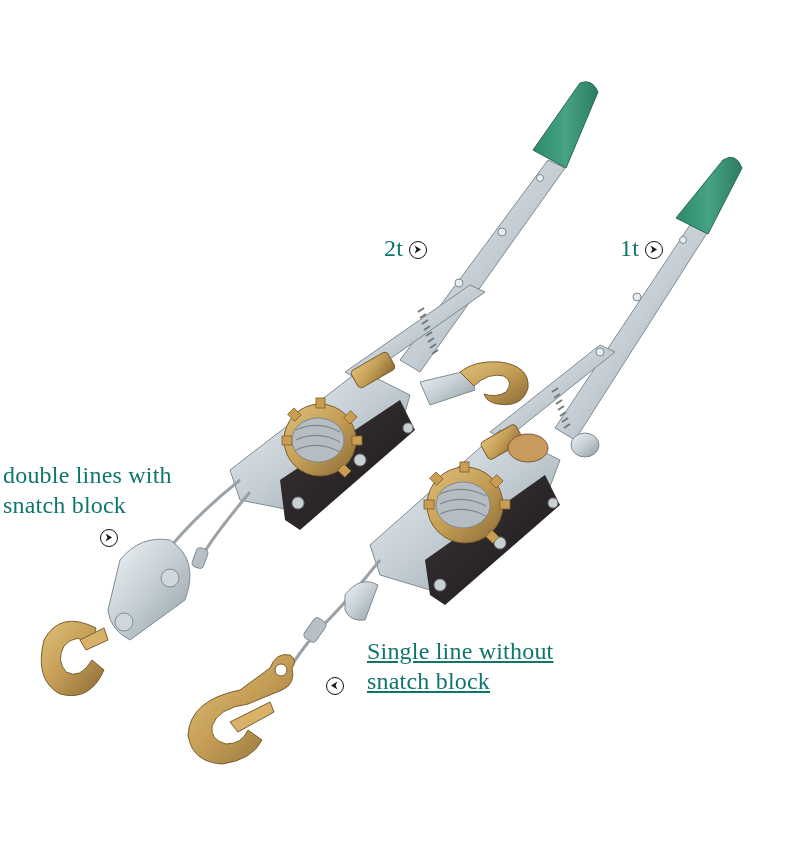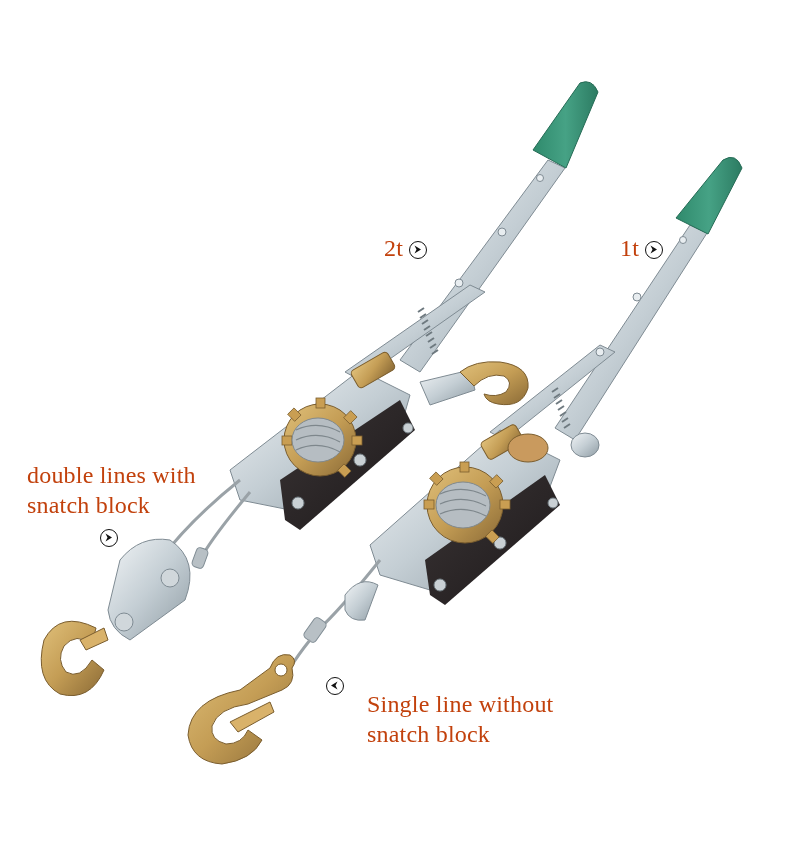--- a/index.html
+++ b/index.html
@@ -1,20 +1,20 @@
 <!DOCTYPE html>
 <html><head>
   <meta charset="utf-8">
   <style>
     html, body { margin: 0; padding: 0; background: #ffffff; }
     body { width: 787px; height: 844px; position: relative; overflow: hidden;
            font-family: "DejaVu Serif", "Liberation Serif", serif; }
     .stage { position: absolute; left: 0; top: 0; width: 787px; height: 844px; }
     .stage svg { position: absolute; left: 0; top: 0; }
-    .label { position: absolute; color: #c2410c; font-family: "Liberation Serif", "DejaVu Serif", serif;
+    .label { position: absolute; color: #0f766e; font-family: "Liberation Serif", "DejaVu Serif", serif;
              font-size: 24px; line-height: 30px; white-space: nowrap; letter-spacing: 0.2px; }
     .label-line { display: block; }
     .arrow-circle { display: inline-block; width: 18px; height: 18px; border: 1.6px solid #111;
                     border-radius: 50%; position: relative; vertical-align: middle; box-sizing: border-box; }
     .arrow-circle svg { position: absolute; left: 0; top: 0; }
     .standalone-arrow { position: absolute; }
   </style>
 </head>
 <body>
 
@@ -151,32 +151,32 @@
 
   <div class="label" style="left:620px; top:233px;">
     <span>1t</span>
     <span class="arrow-circle">
       <svg width="15" height="15" viewBox="0 0 15 15">
           <path d="M4.5 3.5 L11 7.5 L4.5 11.5 L6.5 7.5 Z" fill="#111"></path>
         </svg>
     </span>
   </div>
 
-  <div class="label" style="left:3px; top:460px;margin-left:24px;">
+  <div class="label" style="left:3px; top:460px;">
     <span class="label-line">double lines with</span>
     <span class="label-line">snatch block</span>
   </div>
   <span class="arrow-circle standalone-arrow" style="left:100px; top:529px;">
     <svg width="15" height="15" viewBox="0 0 15 15">
         <path d="M4.5 3.5 L11 7.5 L4.5 11.5 L6.5 7.5 Z" fill="#111"></path>
       </svg>
   </span>
 
   <span class="arrow-circle standalone-arrow" style="left:326px; top:677px;">
     <svg width="15" height="15" viewBox="0 0 15 15">
         <path d="M10.5 3.5 L4 7.5 L10.5 11.5 L8.5 7.5 Z" fill="#111"></path>
       </svg>
   </span>
-  <div class="label" style="left:367px; top:689px;">
+  <div class="label" style="left:367px; top:636px;text-decoration:underline;">
     <span class="label-line">Single line without</span>
     <span class="label-line">snatch block</span>
   </div>
 </div>
 
 </body></html>

